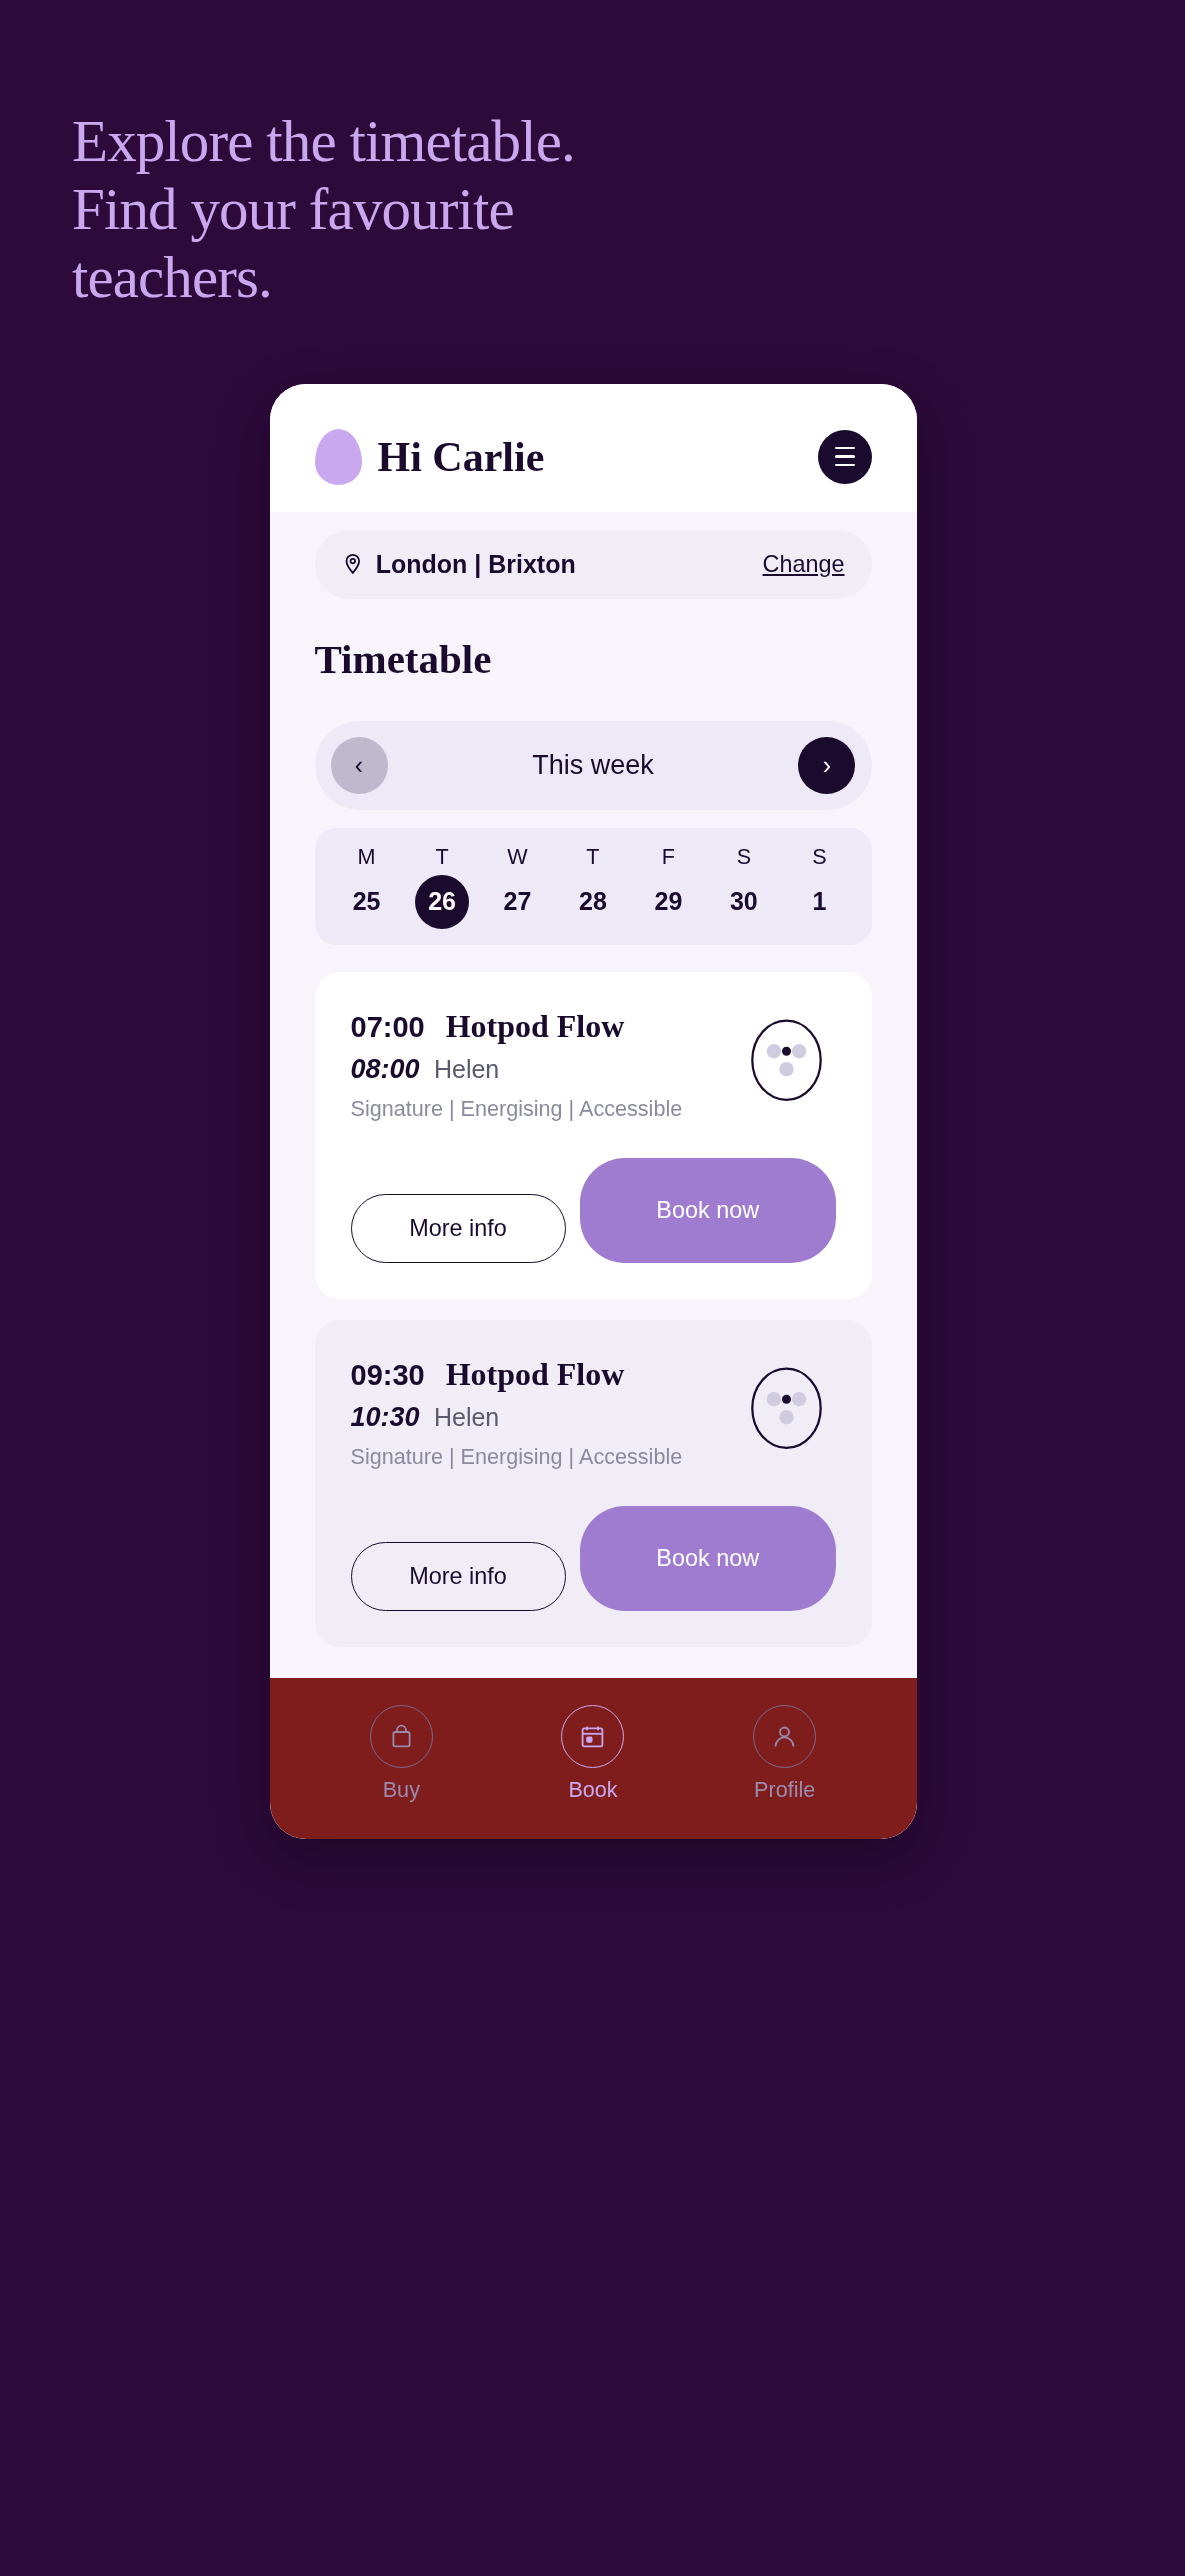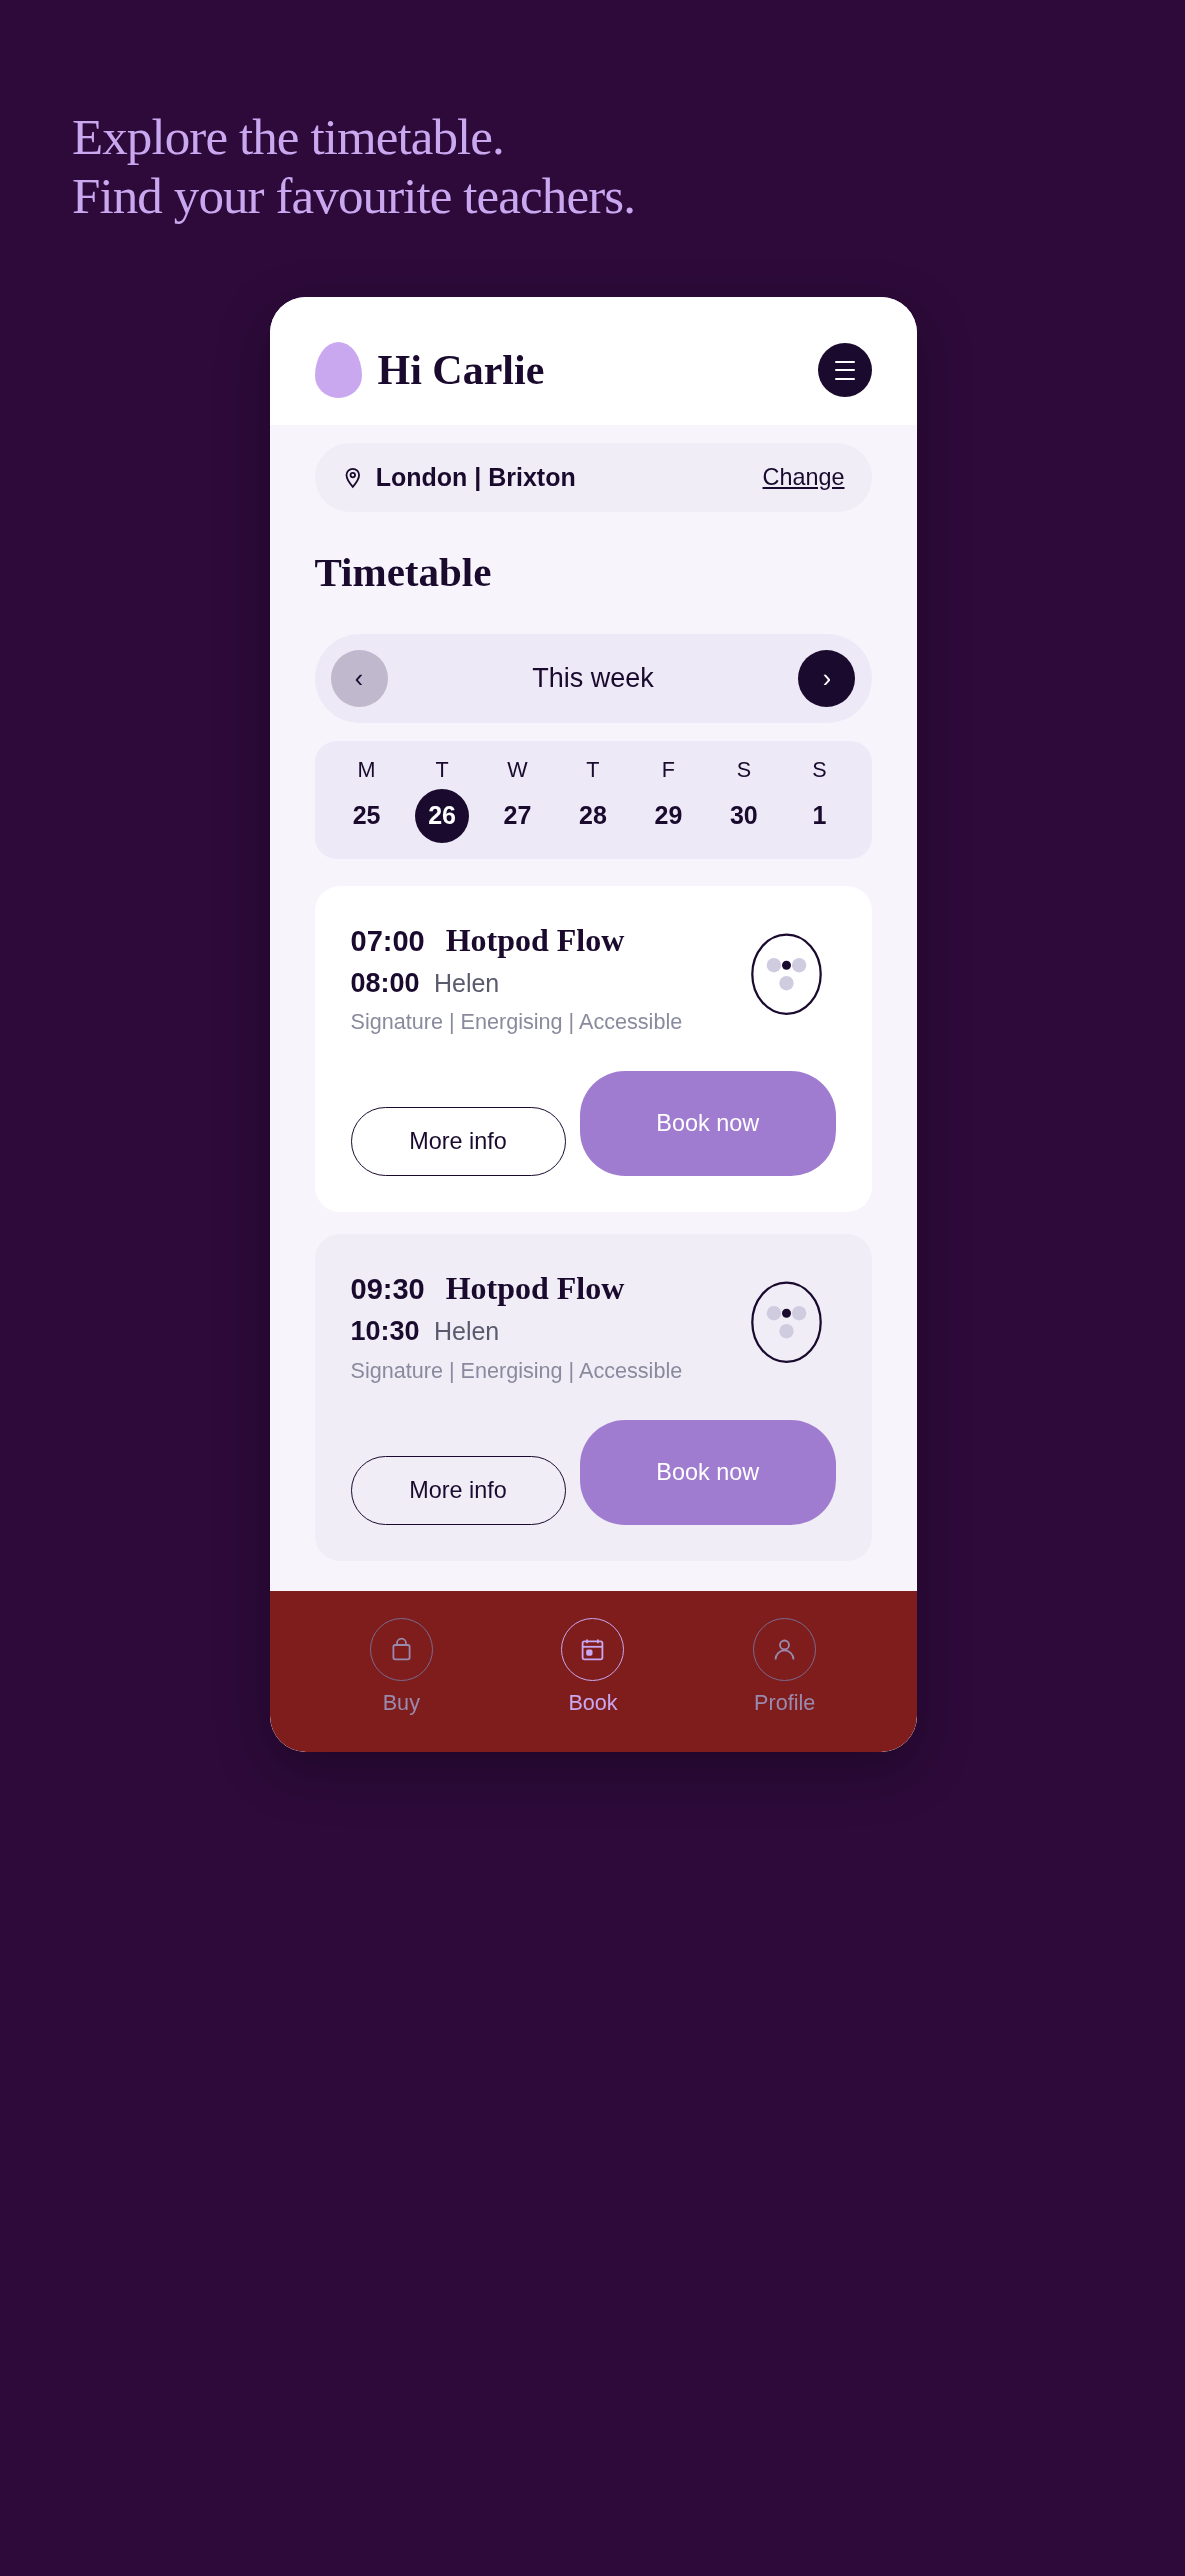--- a/index.html
+++ b/index.html
@@ -13,21 +13,21 @@
       flex-direction: column;
       align-items: center;
       overflow: hidden;
       position: relative;
     }
 
     .hero-text {
       margin-top: 108px;
       width: 611px;
       color: #c9a8f0;
-      font-size: 51px;
+      font-size: 59px;
       font-weight: 400;
       line-height: 1.15;
       letter-spacing: -0.9px;
       font-family: 'Georgia', serif;
       align-self: flex-start;
       margin-left: 72px;
     }
 
     .app-card {
       width: 647px;
@@ -272,20 +272,21 @@
       align-items: center;
       gap: 14.4px;
       margin-bottom: 10.8px;
     }
 
     .class-end-time {
       font-size: 27px;
       font-weight: 700;
       color: #1a0a2e;
       font-family: 'Arial', sans-serif;
+      font-style: italic;
     }
 
     .class-teacher {
       font-size: 25px;
       color: #5a5a6e;
       font-family: 'Arial', sans-serif;
     }
 
     .class-tags {
       font-size: 21.6px;

